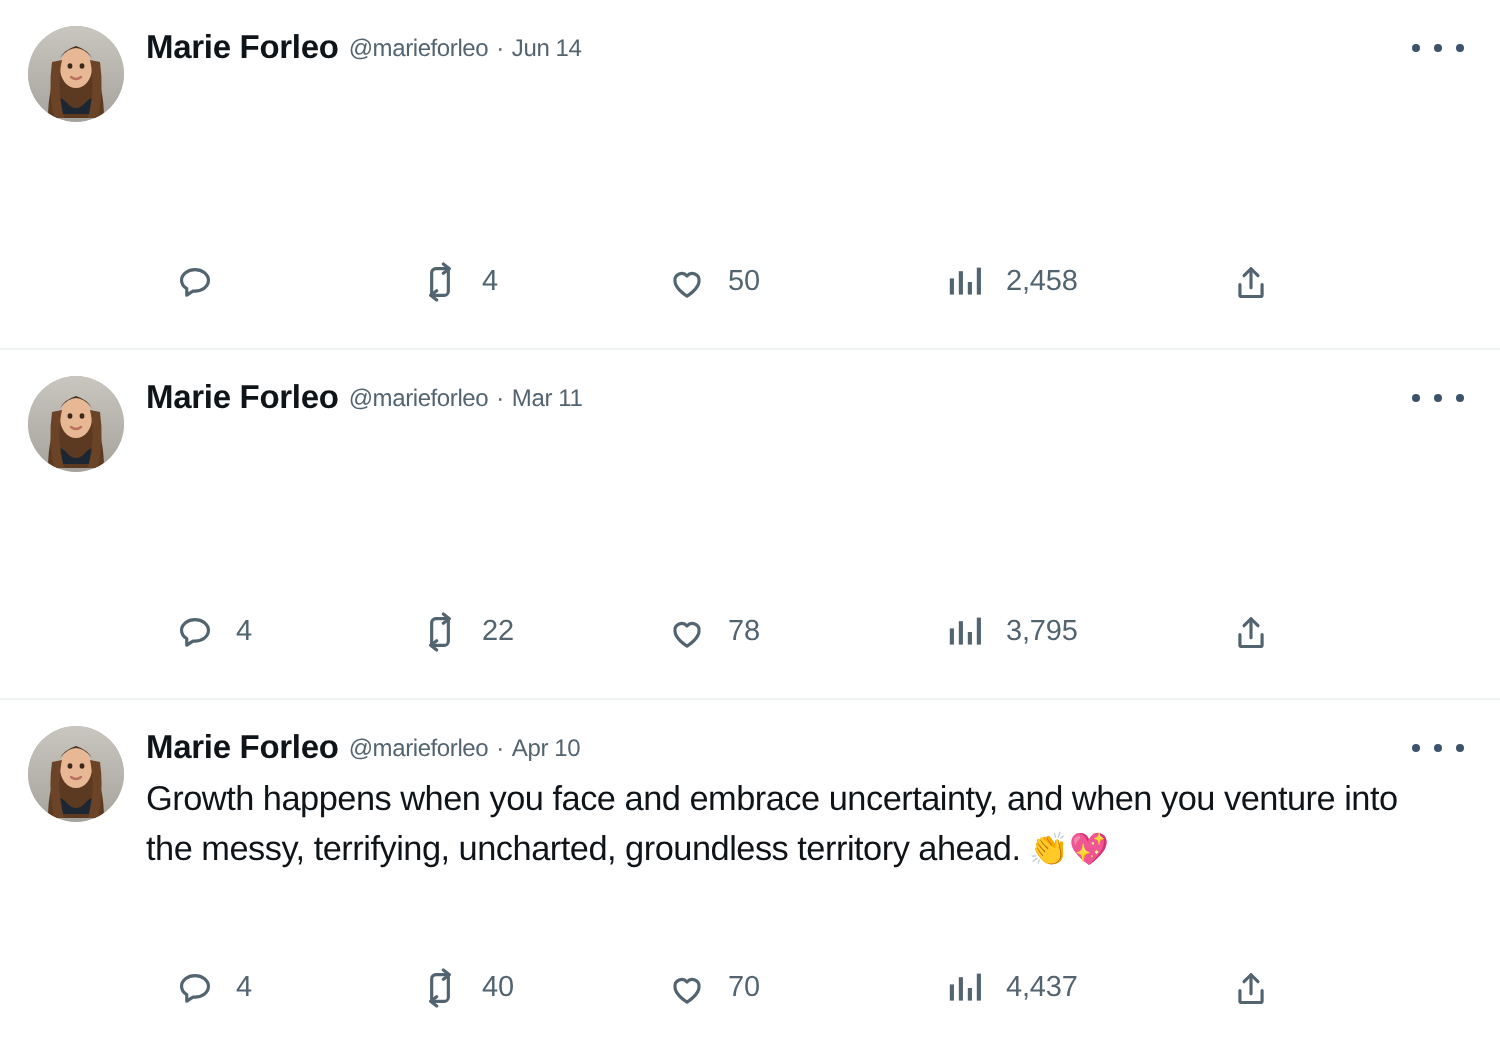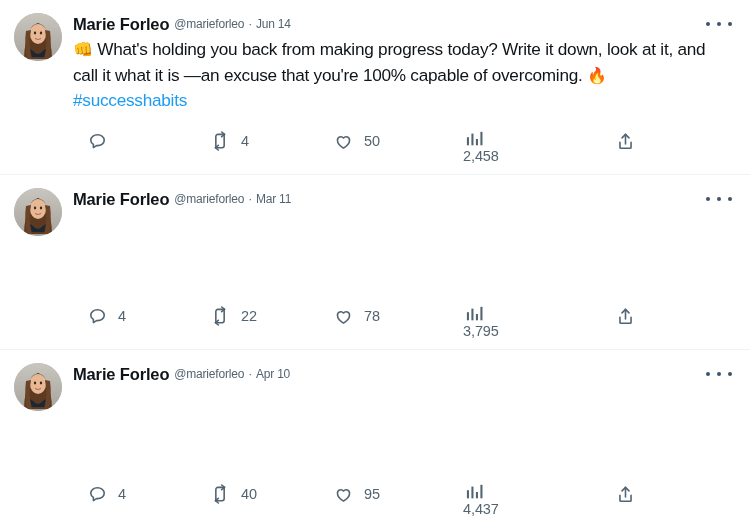--- a/index.html
+++ b/index.html
@@ -123,21 +123,21 @@
   }
   .action .cnt {
     font-size: 14.5px;
     color: #536471;
     margin-left: 11px;
     letter-spacing: -0.1px;
   }
   .a-reply   { position: absolute; left: 0px;   }
   .a-retweet { position: absolute; left: 122px; }
   .a-like    { position: absolute; left: 246px; }
-  .a-views   { position: absolute; left: 364px; flex-direction: column; }
+  .a-views   { position: absolute; left: 386px; }
   .a-share   { position: absolute; left: 528px; }
 
   .ico { display: block; }
   .ico svg { display: block; }
 </style>
 </head>
 <body>
 
 <div class="feed">
 
@@ -175,21 +175,20 @@
     </div>
 
     <div class="tweet-body">
       <div class="tweet-head">
         <span class="display-name">Marie Forleo</span>
         <span class="handle">@marieforleo</span>
         <span class="sep">·</span>
         <span class="date">Jun 14</span>
       </div>
 
-      <div class="tweet-text"><span class="emoji">👊</span><span> What's holding you back from making progress today? Write it down, look at it, and call it what it is —an excuse that you're 100% capable of overcoming. </span><span class="emoji">🔥</span> <span class="hashtag">#successhabits</span></div>
     </div>
 
     <div class="more-btn">
         <i></i>
         <i></i>
         <i></i>
       </div>
 
     <div class="actions">
       <div class="action a-reply">
@@ -376,20 +375,21 @@
     </div>
 
     <div class="tweet-body">
       <div class="tweet-head">
         <span class="display-name">Marie Forleo</span>
         <span class="handle">@marieforleo</span>
         <span class="sep">·</span>
         <span class="date">Apr 10</span>
       </div>
 
+      <div class="tweet-text"><span>Growth happens when you face and embrace uncertainty, and when you venture into the messy, terrifying, uncharted, groundless territory ahead. </span><span class="emoji">👏</span><span class="emoji">💖</span></div>
     </div>
 
     <div class="more-btn">
         <i></i>
         <i></i>
         <i></i>
       </div>
 
     <div class="actions">
       <div class="action a-reply">
@@ -412,21 +412,21 @@
         </span>
         <span class="cnt">40</span>
       </div>
 
       <div class="action a-like">
         <span class="ico">
           <svg width="19" height="19" viewBox="0 0 24 24" fill="none" stroke="#536471" stroke-width="2">
             <path d="M12 20.3s-7.6-4.6-7.6-9.5A4.3 4.3 0 0 1 12 7.6a4.3 4.3 0 0 1 7.6 3.2c0 4.9-7.6 9.5-7.6 9.5z" stroke-linejoin="round"></path>
           </svg>
         </span>
-        <span class="cnt">95</span>
+        <span class="cnt">70</span>
       </div>
 
       <div class="action a-views">
         <span class="ico">
           <svg width="18" height="18" viewBox="0 0 20 20">
             <rect x="1" y="8" width="2.3" height="9" fill="#536471"></rect>
             <rect x="6" y="4" width="2.3" height="13" fill="#536471"></rect>
             <rect x="11" y="10" width="2.3" height="7" fill="#536471"></rect>
             <rect x="16" y="2" width="2.3" height="15" fill="#536471"></rect>
           </svg>

